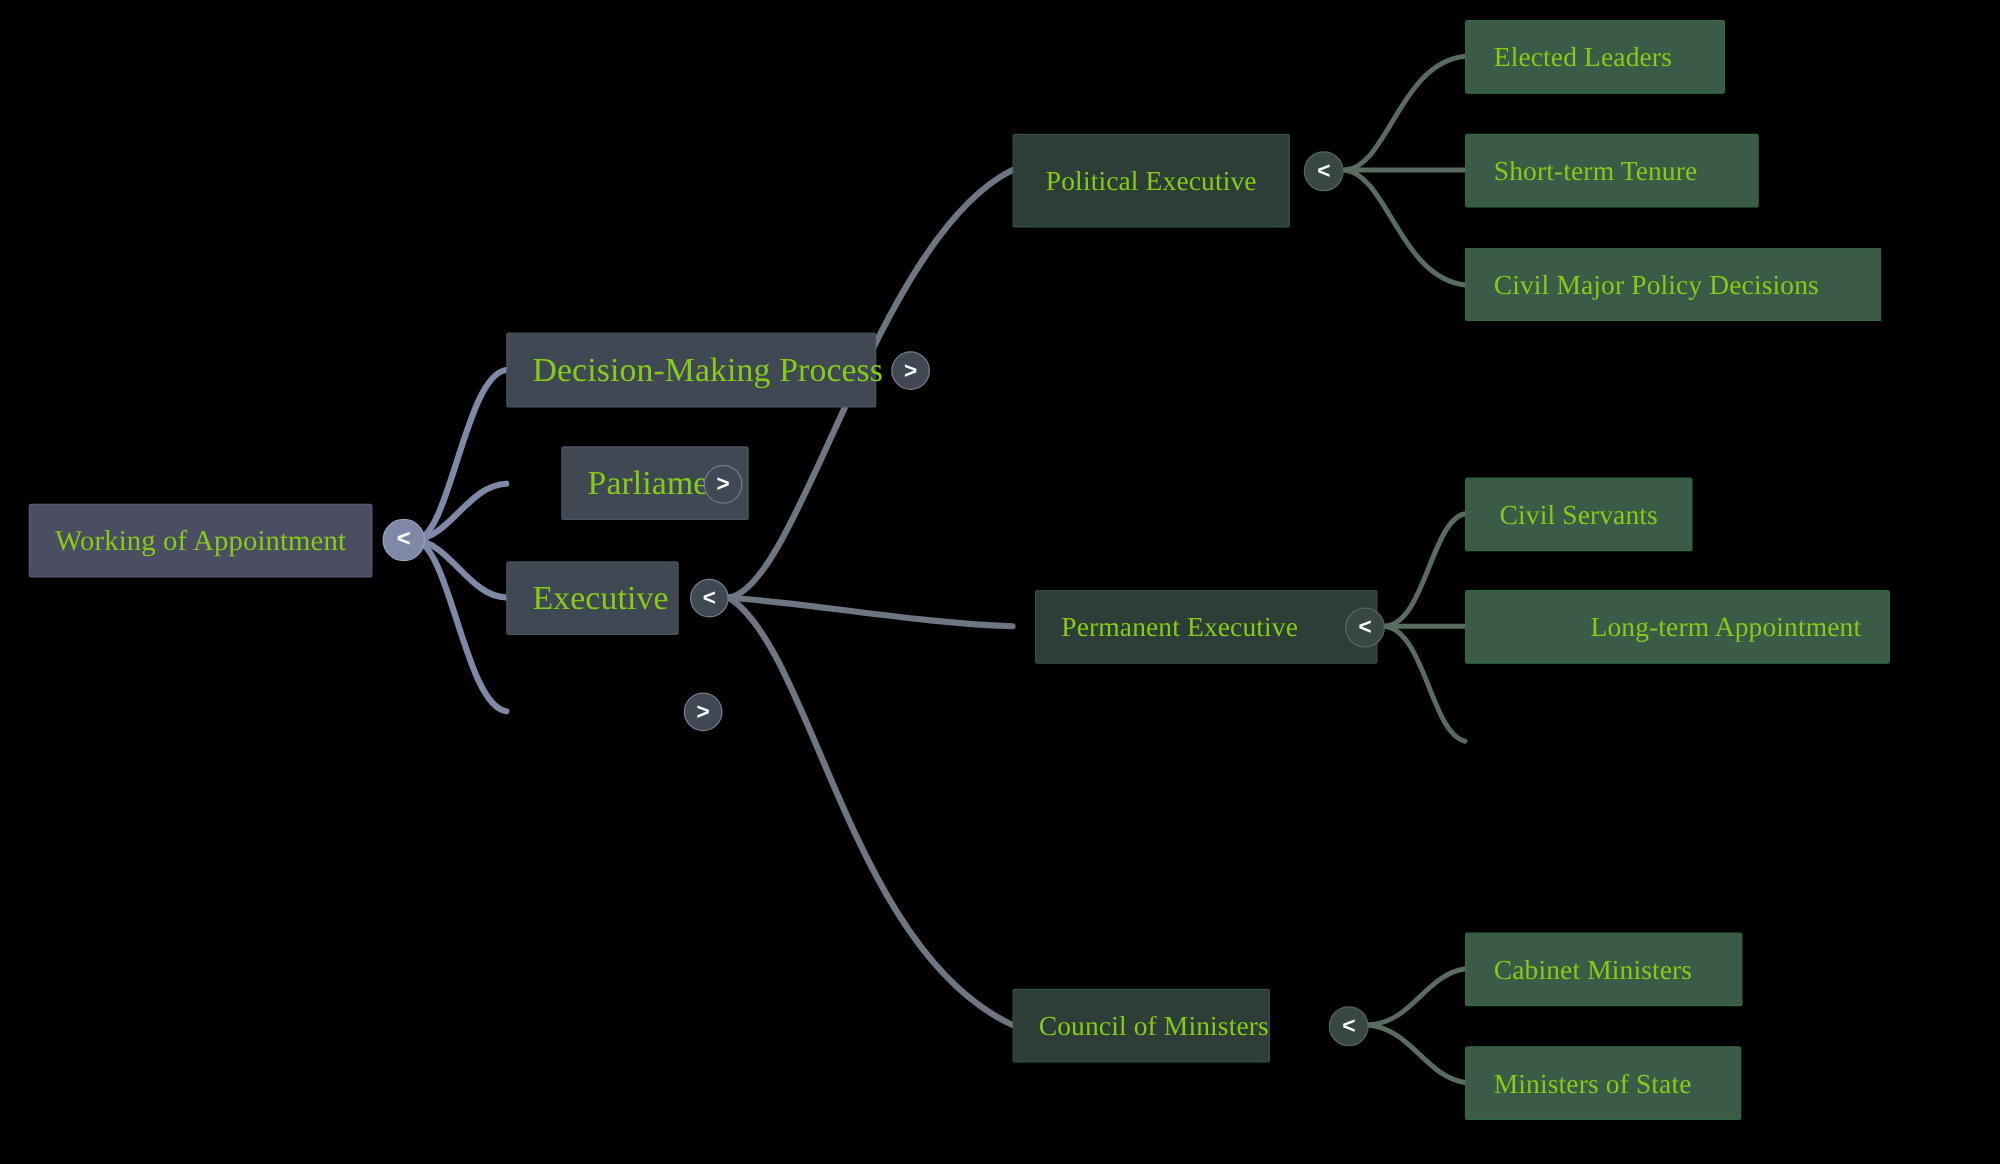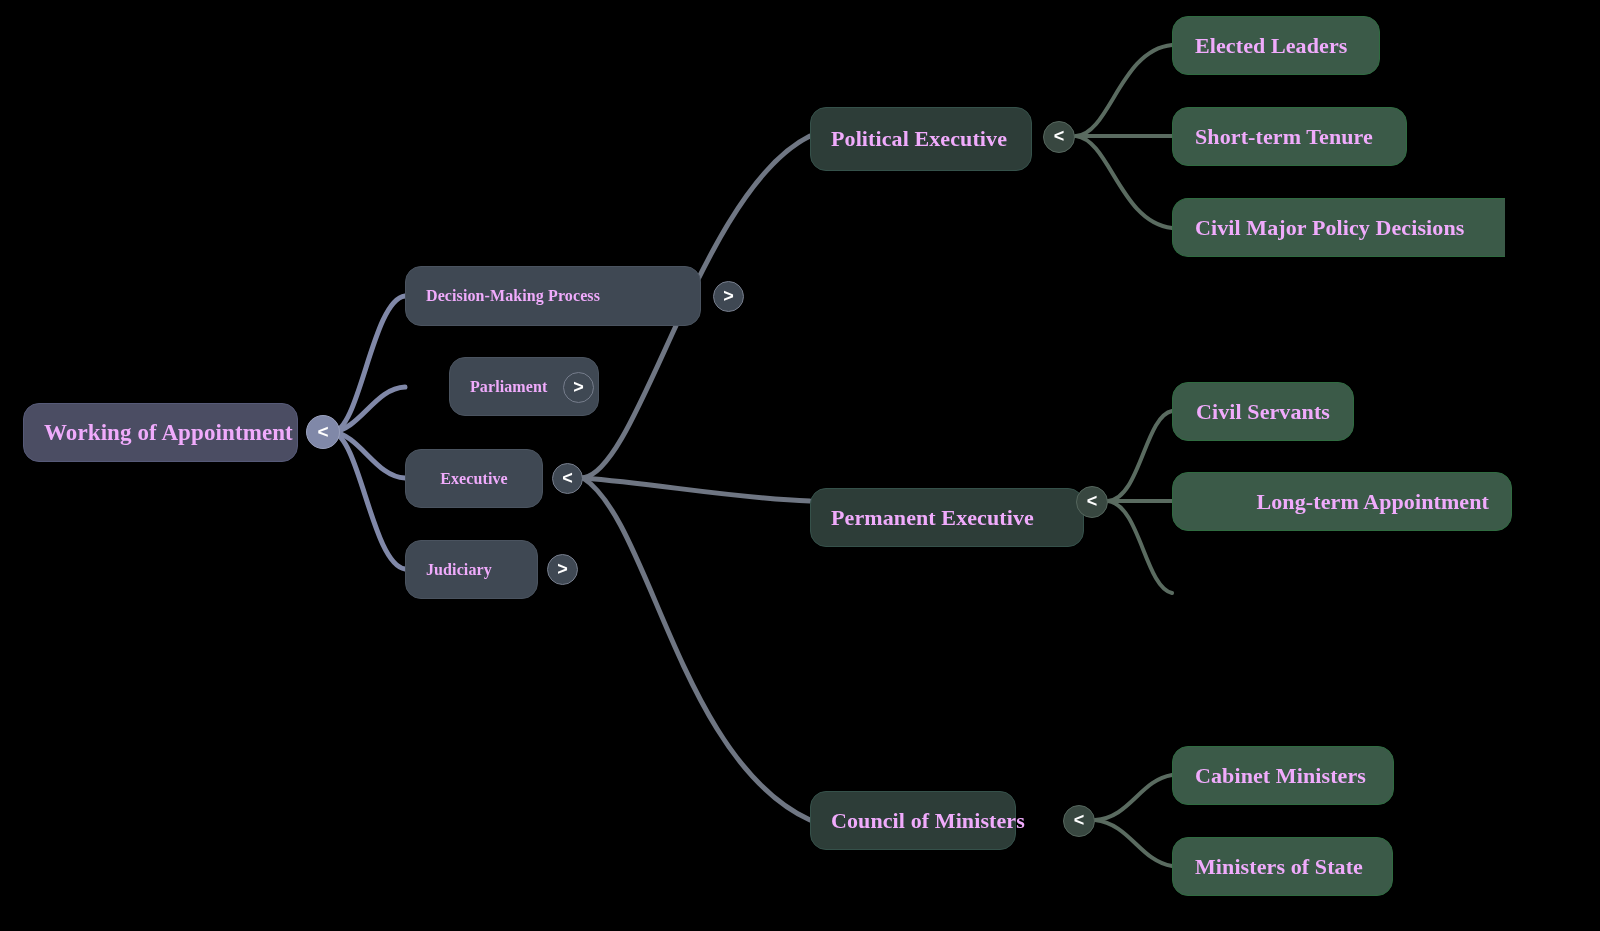--- a/index.html
+++ b/index.html
@@ -25,42 +25,41 @@
     top: 0;
     width: 1600px;
     height: 931px;
     pointer-events: none;
   }
   .node {
     position: absolute;
     display: flex;
     align-items: center;
     box-sizing: border-box;
-    border-radius: 16px;
-    color: #f0abfc;
+    border-radius: 2px;
+    color: #84cc16;
     white-space: nowrap;
     letter-spacing: 0.1px;
-    font-weight: bold;
   }
   .node .node-label {
     display: block;
     width: 100%;
   }
   
   .node.root {
     background: #4b4d63;
     border: 1px solid #565a78;
     font-size: 23px;
     padding: 0 20px;
   }
   
   .node.lvl1 {
     background: #3f4853;
     border: 1px solid #4a535f;
-    font-size: 16px;
+    font-size: 27px;
     padding: 0 20px;
   }
   
   .node.lvl2 {
     background: #2d3d38;
     border: 1px solid #35514a;
     font-size: 22px;
     padding: 0 20px;
   }
   
@@ -174,45 +173,42 @@
     <span class="chev">&gt;</span>
   </div>
 
   <div class="node lvl1" style="left:405px; top:449px; width:138px; height:59px;text-align:center;">
     <span class="node-label">Executive</span>
   </div>
   <div class="toggle slate-toggle" style="left:552px; top:463px;">
     <span class="chev">&lt;</span>
   </div>
 
-  <div class="node lvl1" style="left:405px; top:540px; width:133px; height:59px;">
-    <span class="node-label">Judiciary</span>
-  </div>
   <div class="toggle slate-toggle" style="left:547px; top:554px;">
     <span class="chev">&gt;</span>
   </div>
 
-  <div class="node lvl2" style="left:810px; top:107px; width:222px; height:64px;">
+  <div class="node lvl2" style="left:810px; top:107px; width:222px; height:75px;text-align:center;">
     <span class="node-label">Political Executive</span>
   </div>
   <div class="toggle green-toggle" style="left:1043px; top:121px;">
     <span class="chev">&lt;</span>
   </div>
 
   <div class="node leaf" style="left:1172px; top:16px; width:208px; height:59px;">
     <span class="node-label">Elected Leaders</span>
   </div>
   <div class="node leaf" style="left:1172px; top:107px; width:235px; height:59px;">
     <span class="node-label">Short-term Tenure</span>
   </div>
   <div class="node leaf clipped-right" style="left:1172px; top:198px; width:333px; height:59px;">
     <span class="node-label">Civil Major Policy Decisions</span>
   </div>
 
-  <div class="node lvl2" style="left:810px; top:472px; width:274px; height:59px;margin-top:16px;">
+  <div class="node lvl2" style="left:828px; top:472px; width:274px; height:59px;">
     <span class="node-label">Permanent Executive</span>
   </div>
   <div class="toggle green-toggle" style="left:1076px; top:486px;">
     <span class="chev">&lt;</span>
   </div>
 
   <div class="node leaf" style="left:1172px; top:382px; width:182px; height:59px;text-align:center;">
     <span class="node-label">Civil Servants</span>
   </div>
   <div class="node leaf" style="left:1172px; top:472px; width:340px; height:59px;text-align:right;">

